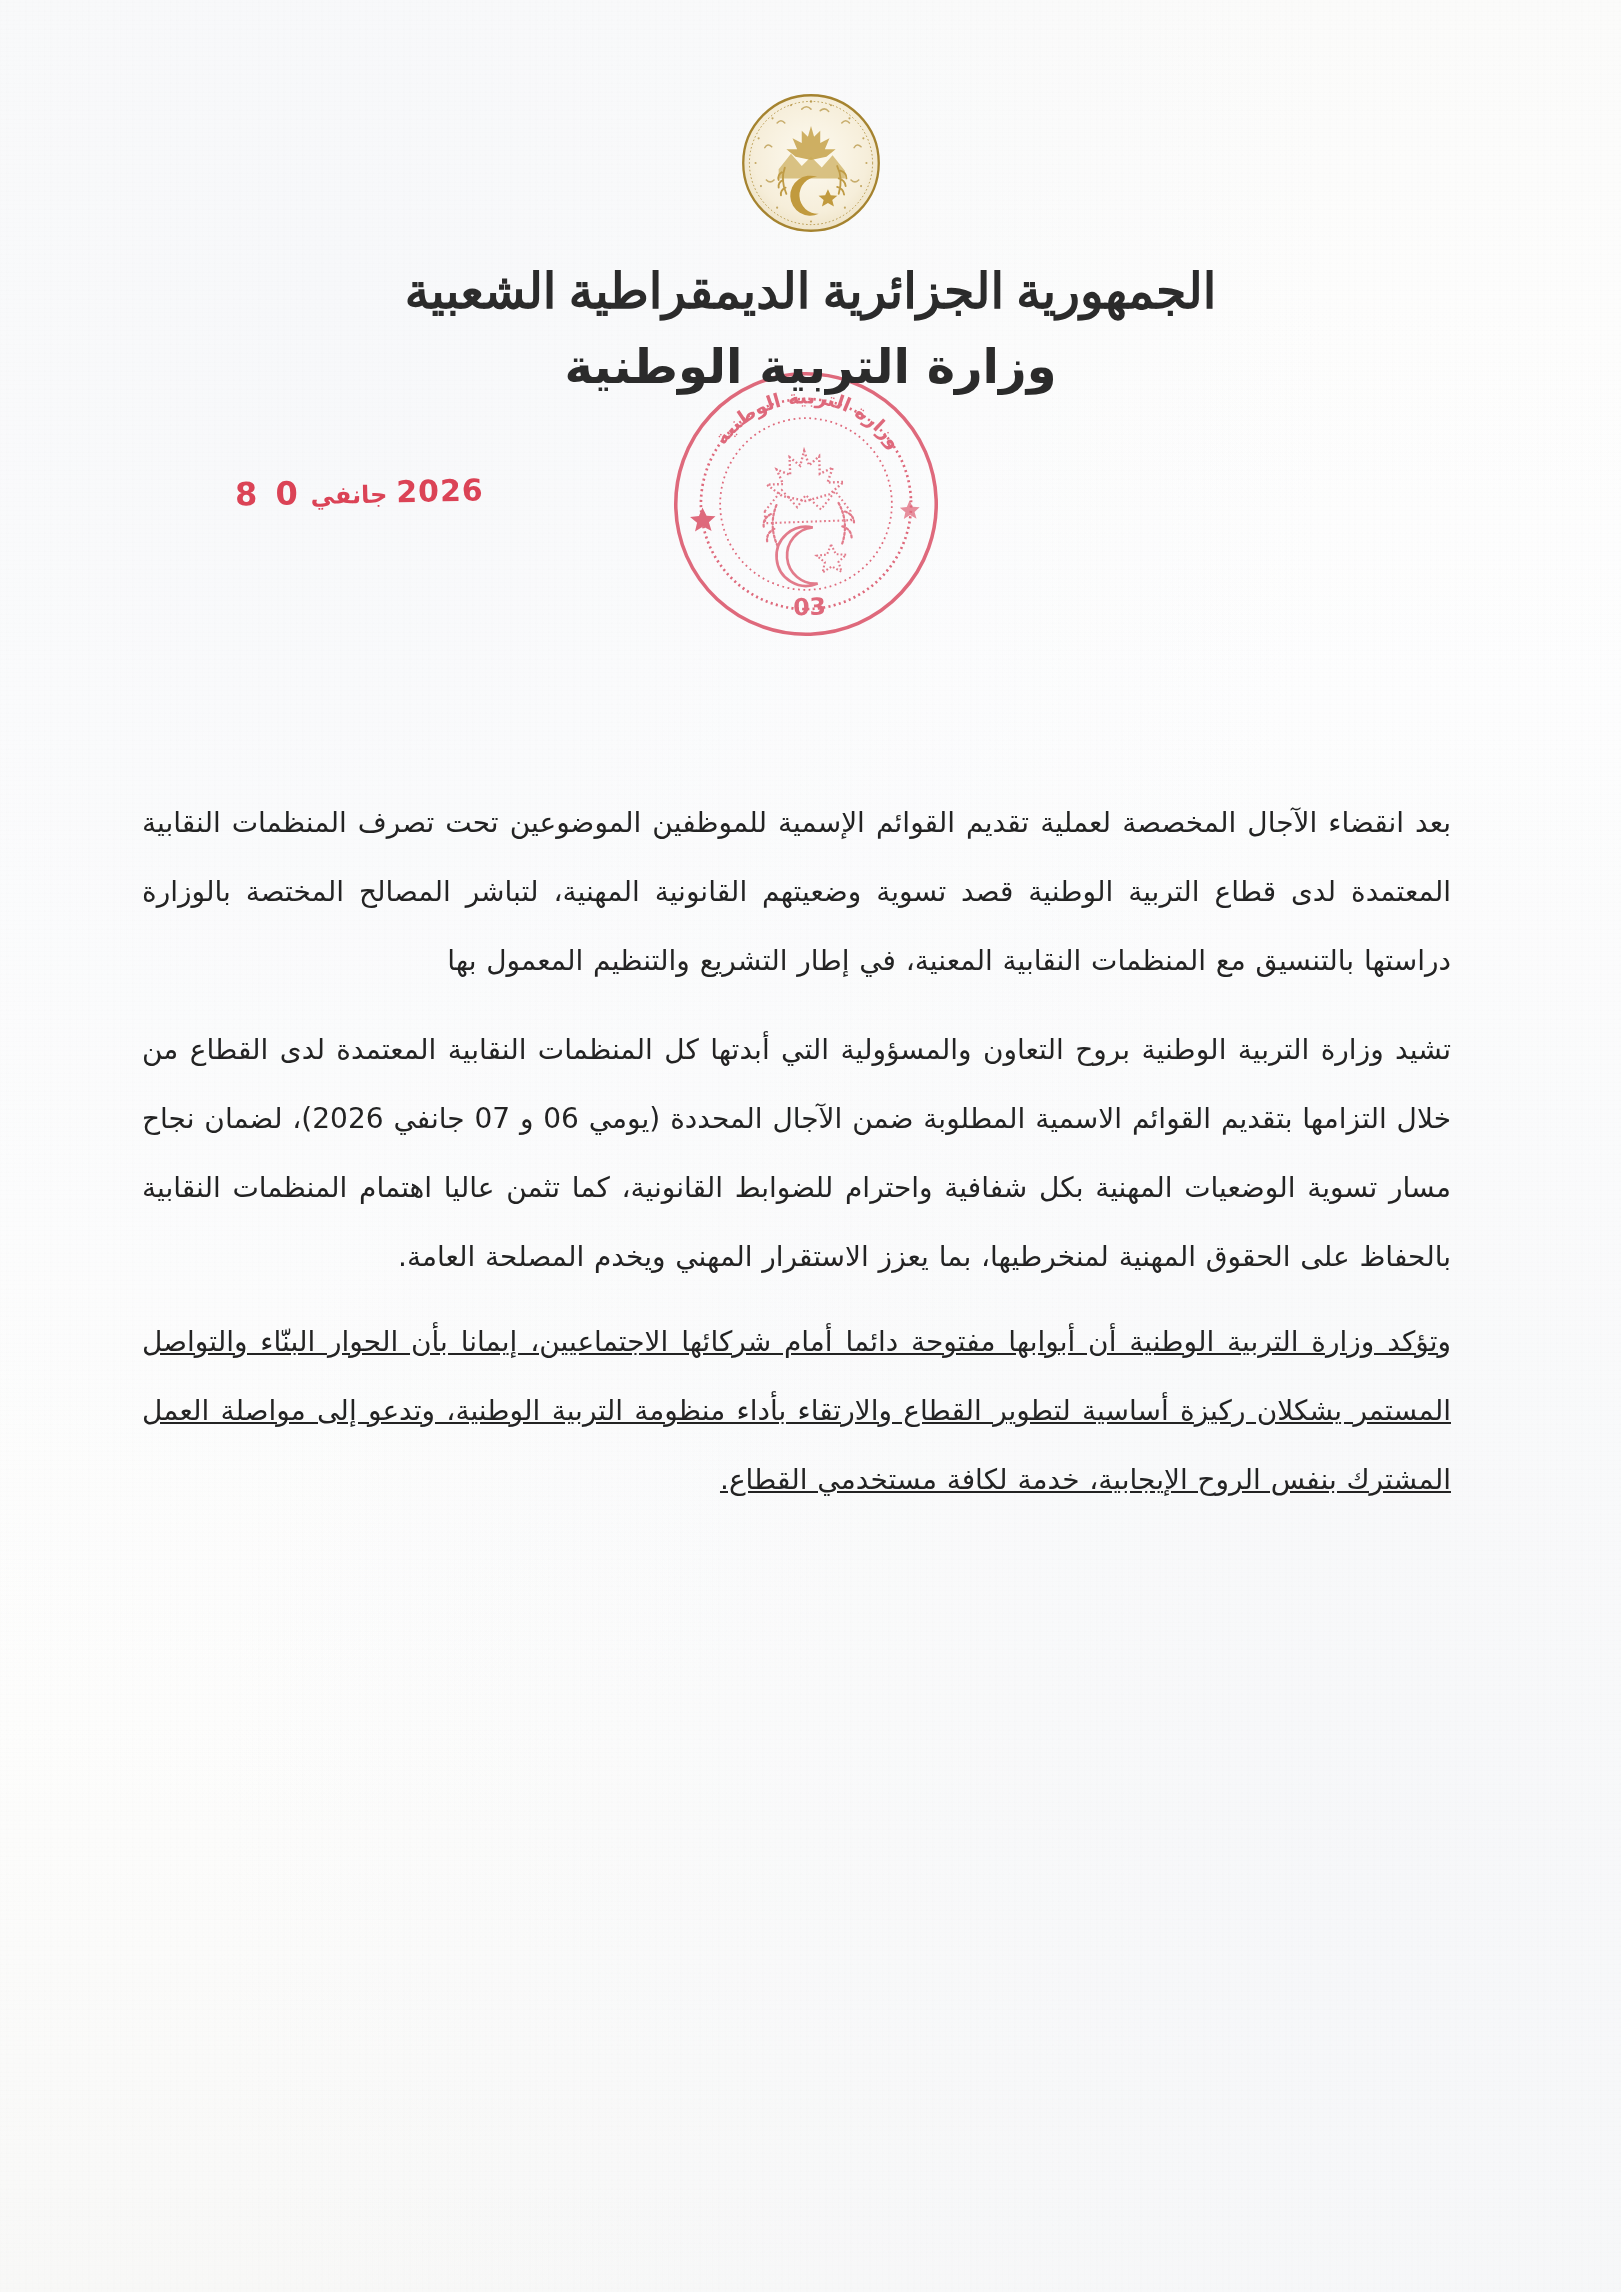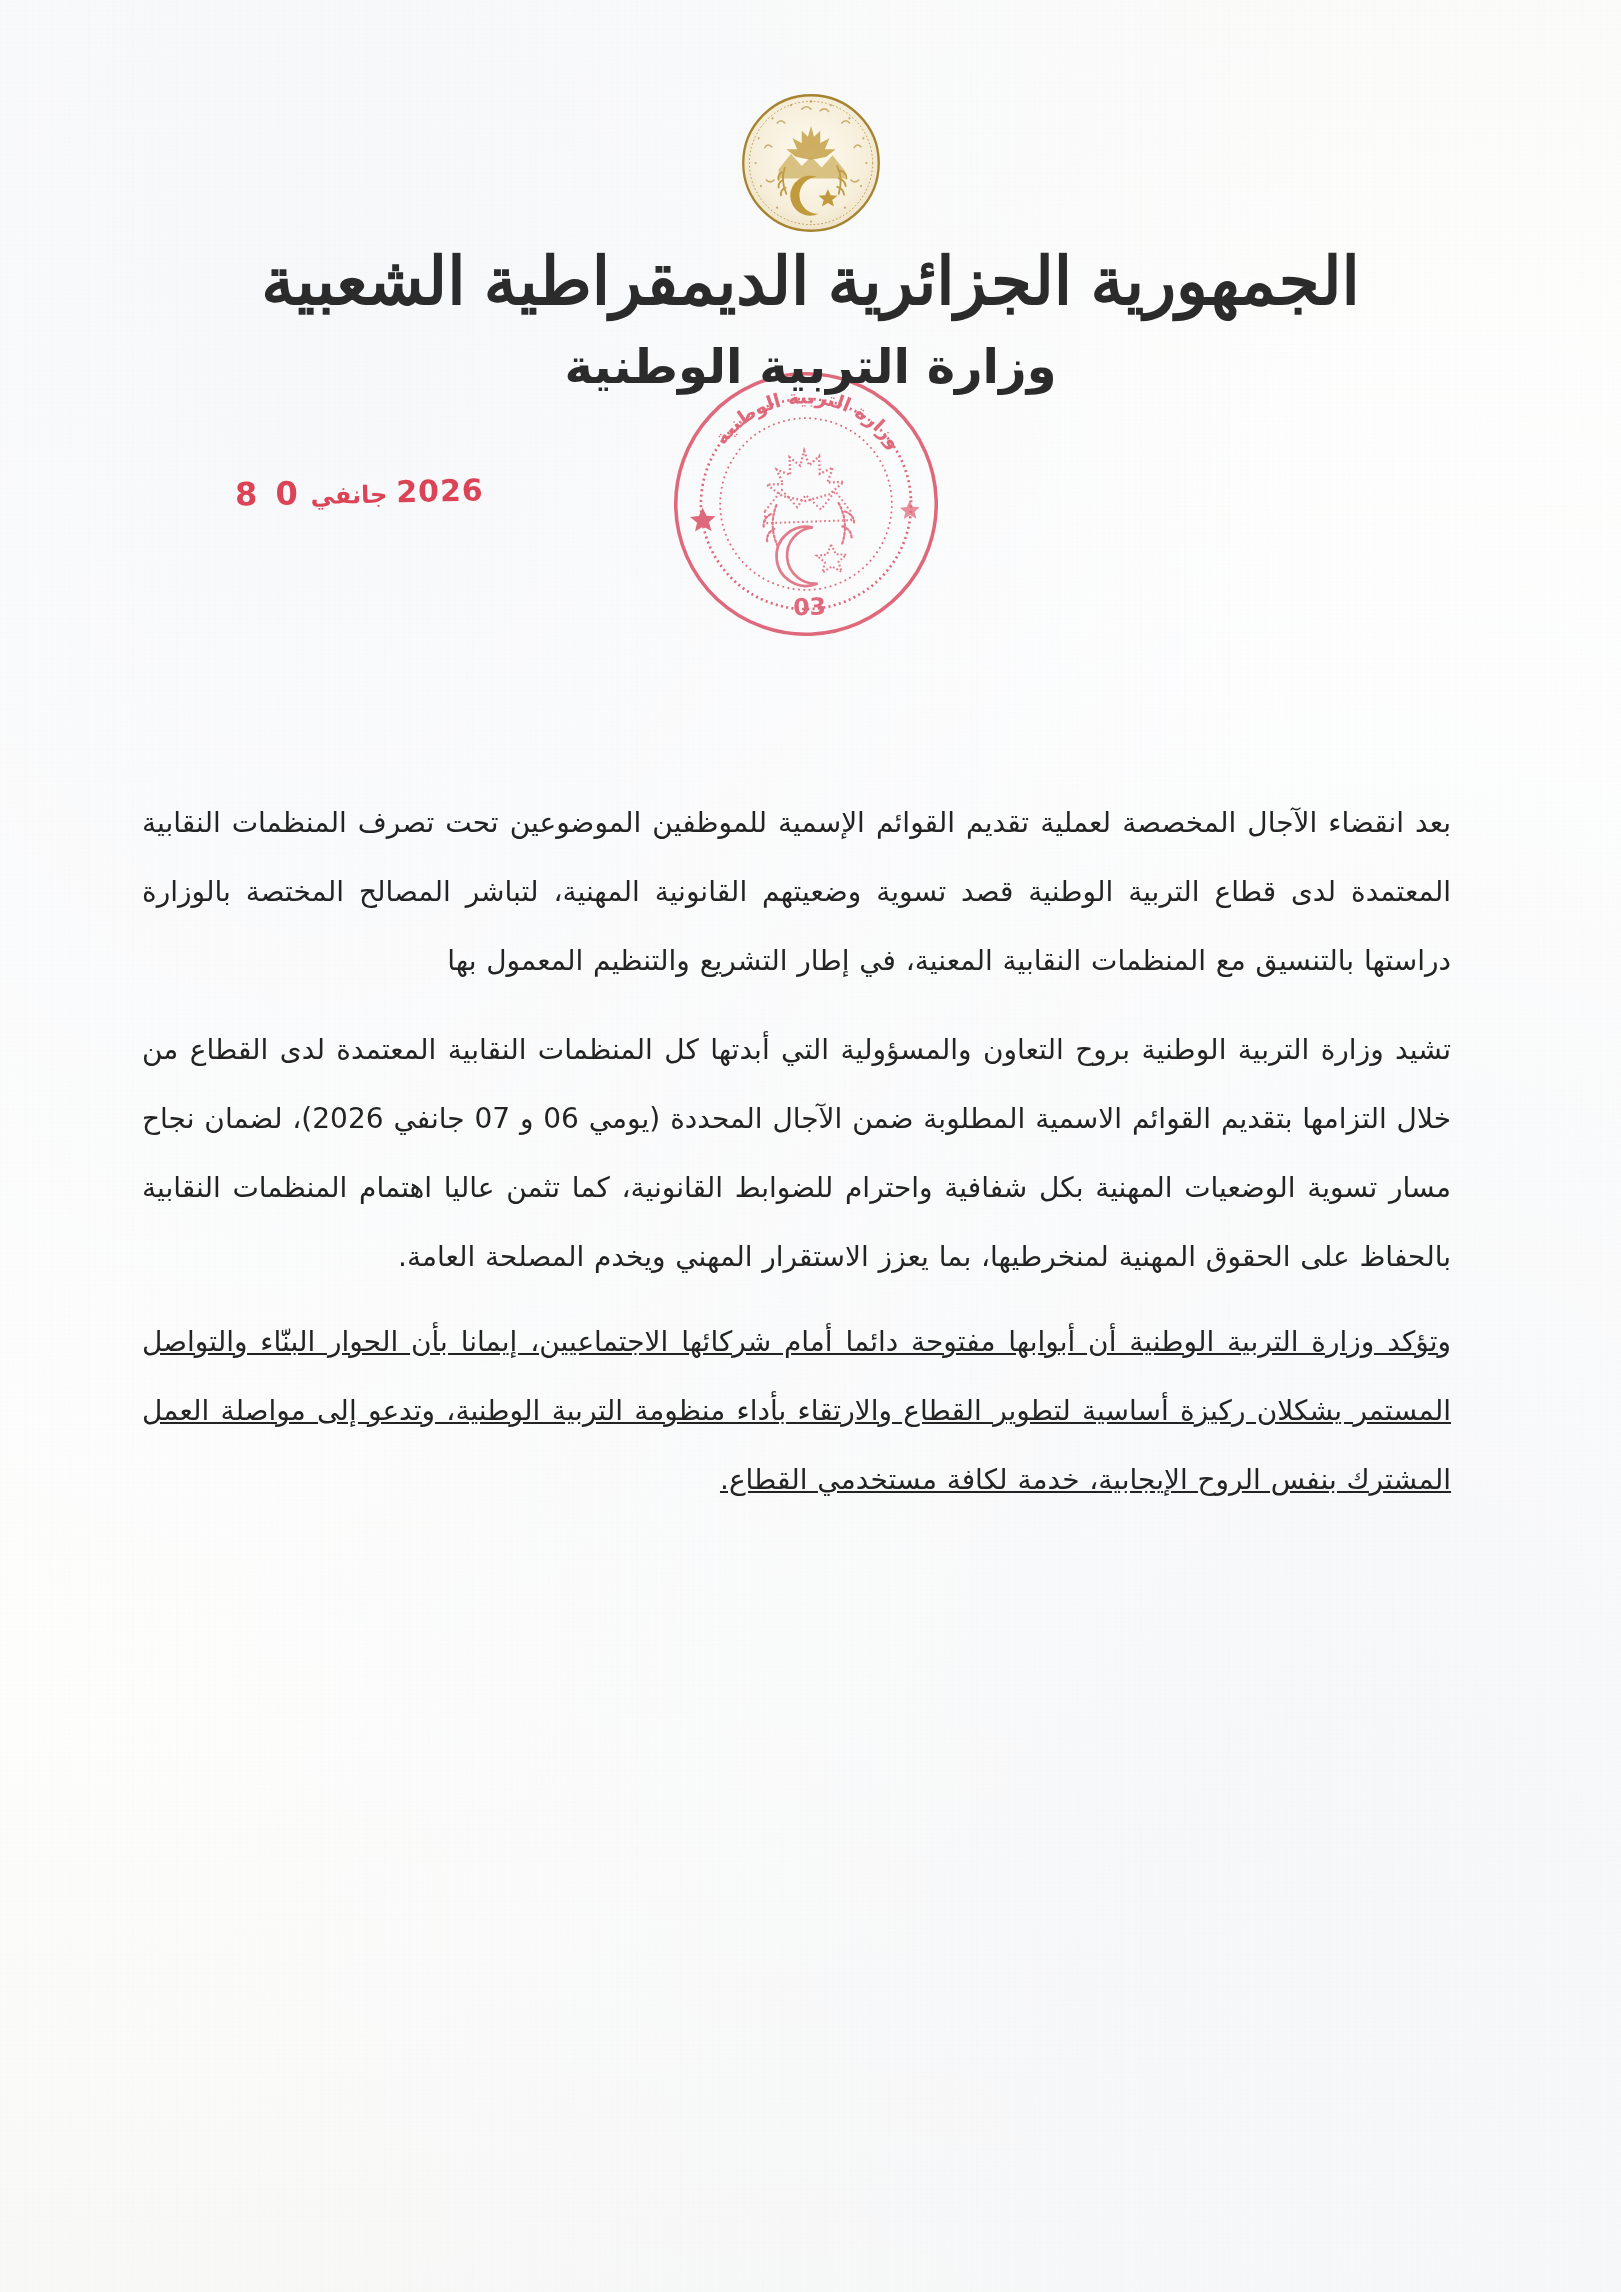--- a/index.html
+++ b/index.html
@@ -51,27 +51,28 @@
   
   .header-block {
     position: absolute;
     top: 240px;
     left: 0;
     width: 100%;
     text-align: center;
     z-index: 6;
   }
   .hdr-line1 {
-    font-family: Liberation Sans, sans-serif;
-    font-size: 66px;
+    font-family: Liberation Serif, serif;
+    font-size: 49px;
     font-weight: 700;
     color: #2b2b2b;
     letter-spacing: 0px;
     line-height: 1.25;
     direction: rtl;
+    margin-top: 21px;
   }
   .hdr-line2 {
     font-family: "DejaVu Sans", sans-serif;
     font-size: 48px;
     font-weight: 700;
     color: #2b2b2b;
     line-height: 1.3;
     margin-top: 12.5px;
     direction: rtl;
   }

